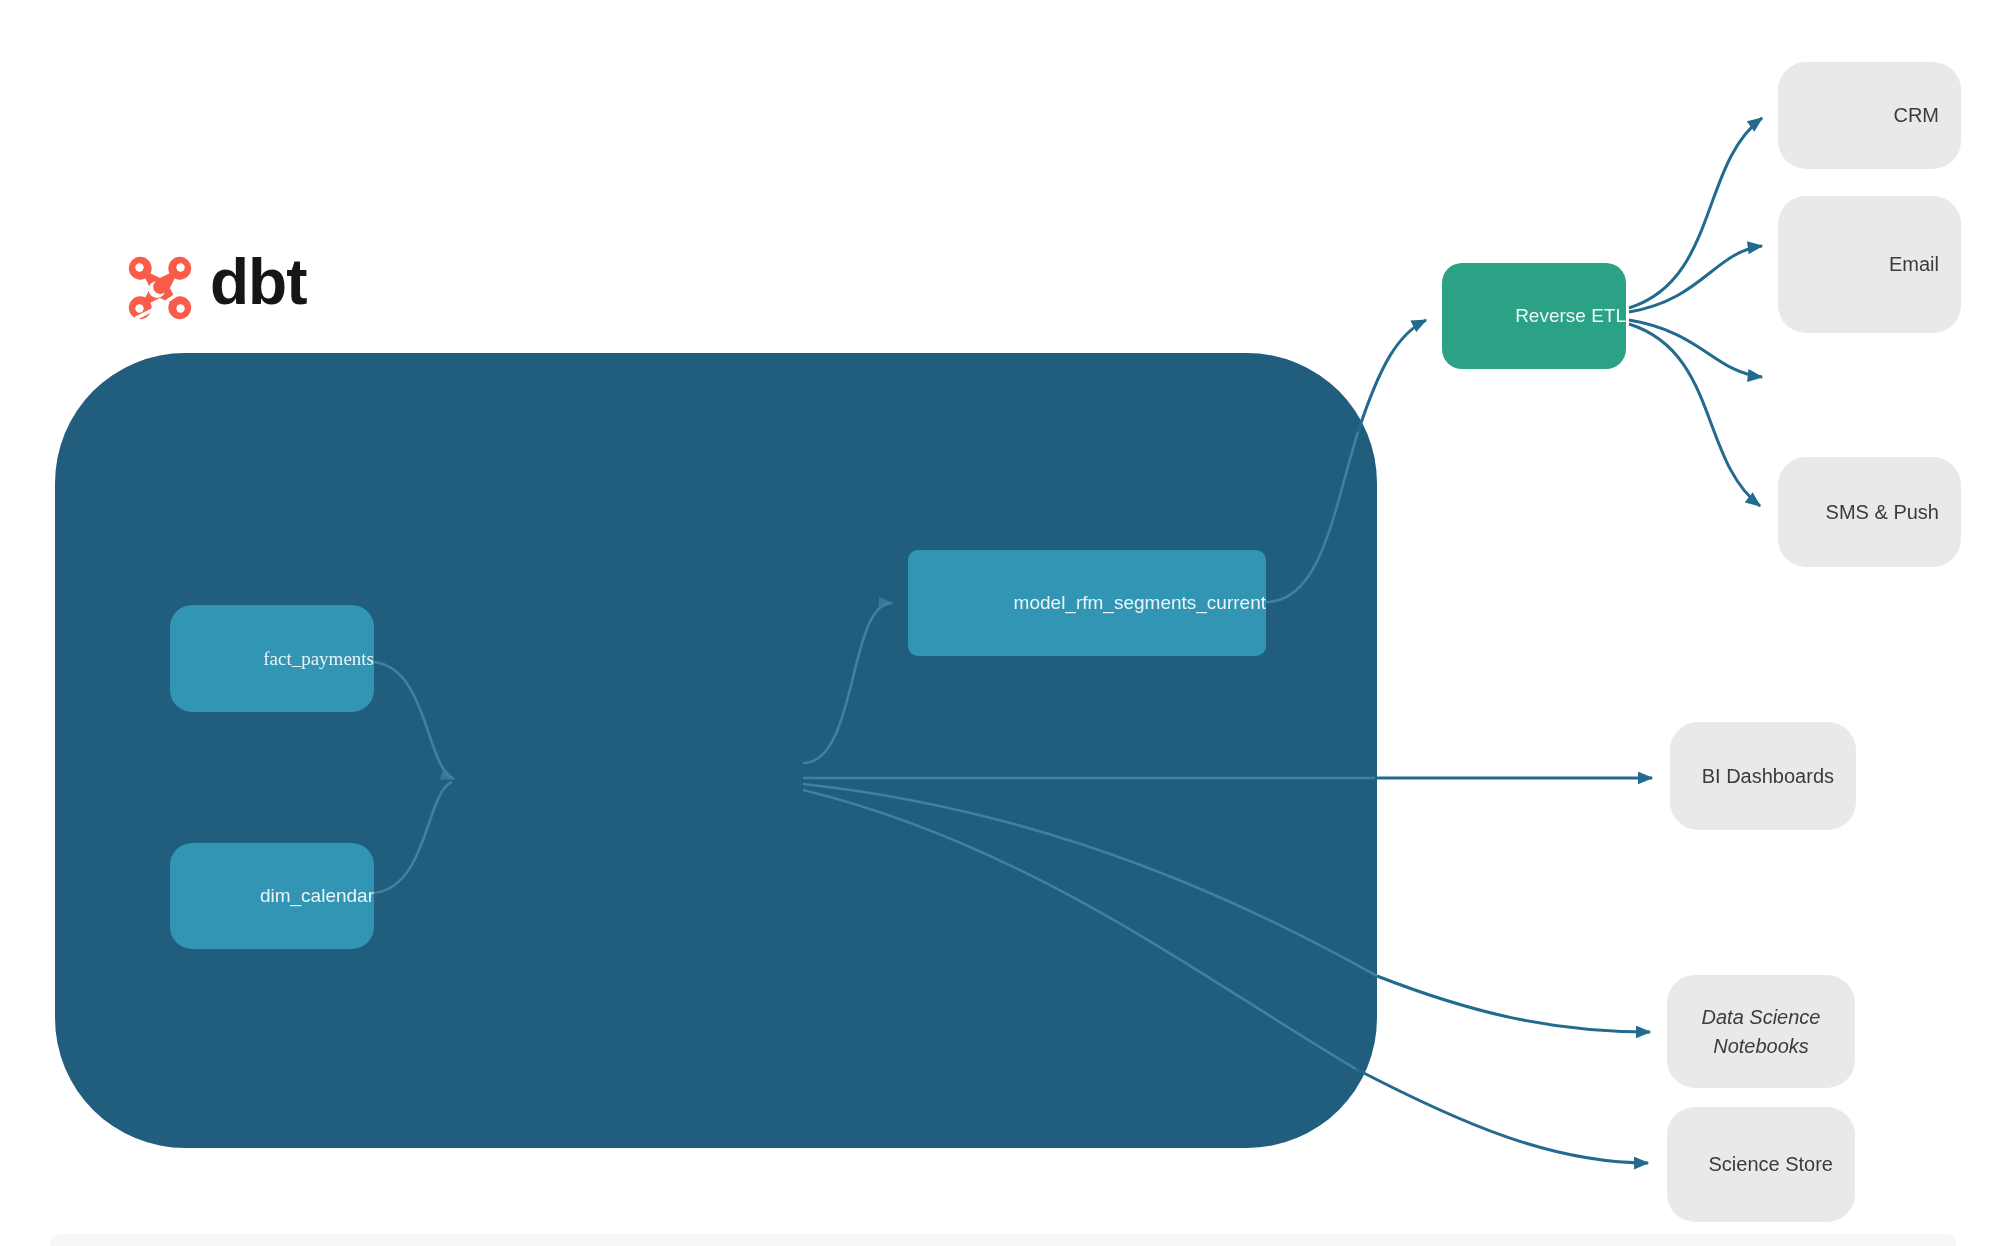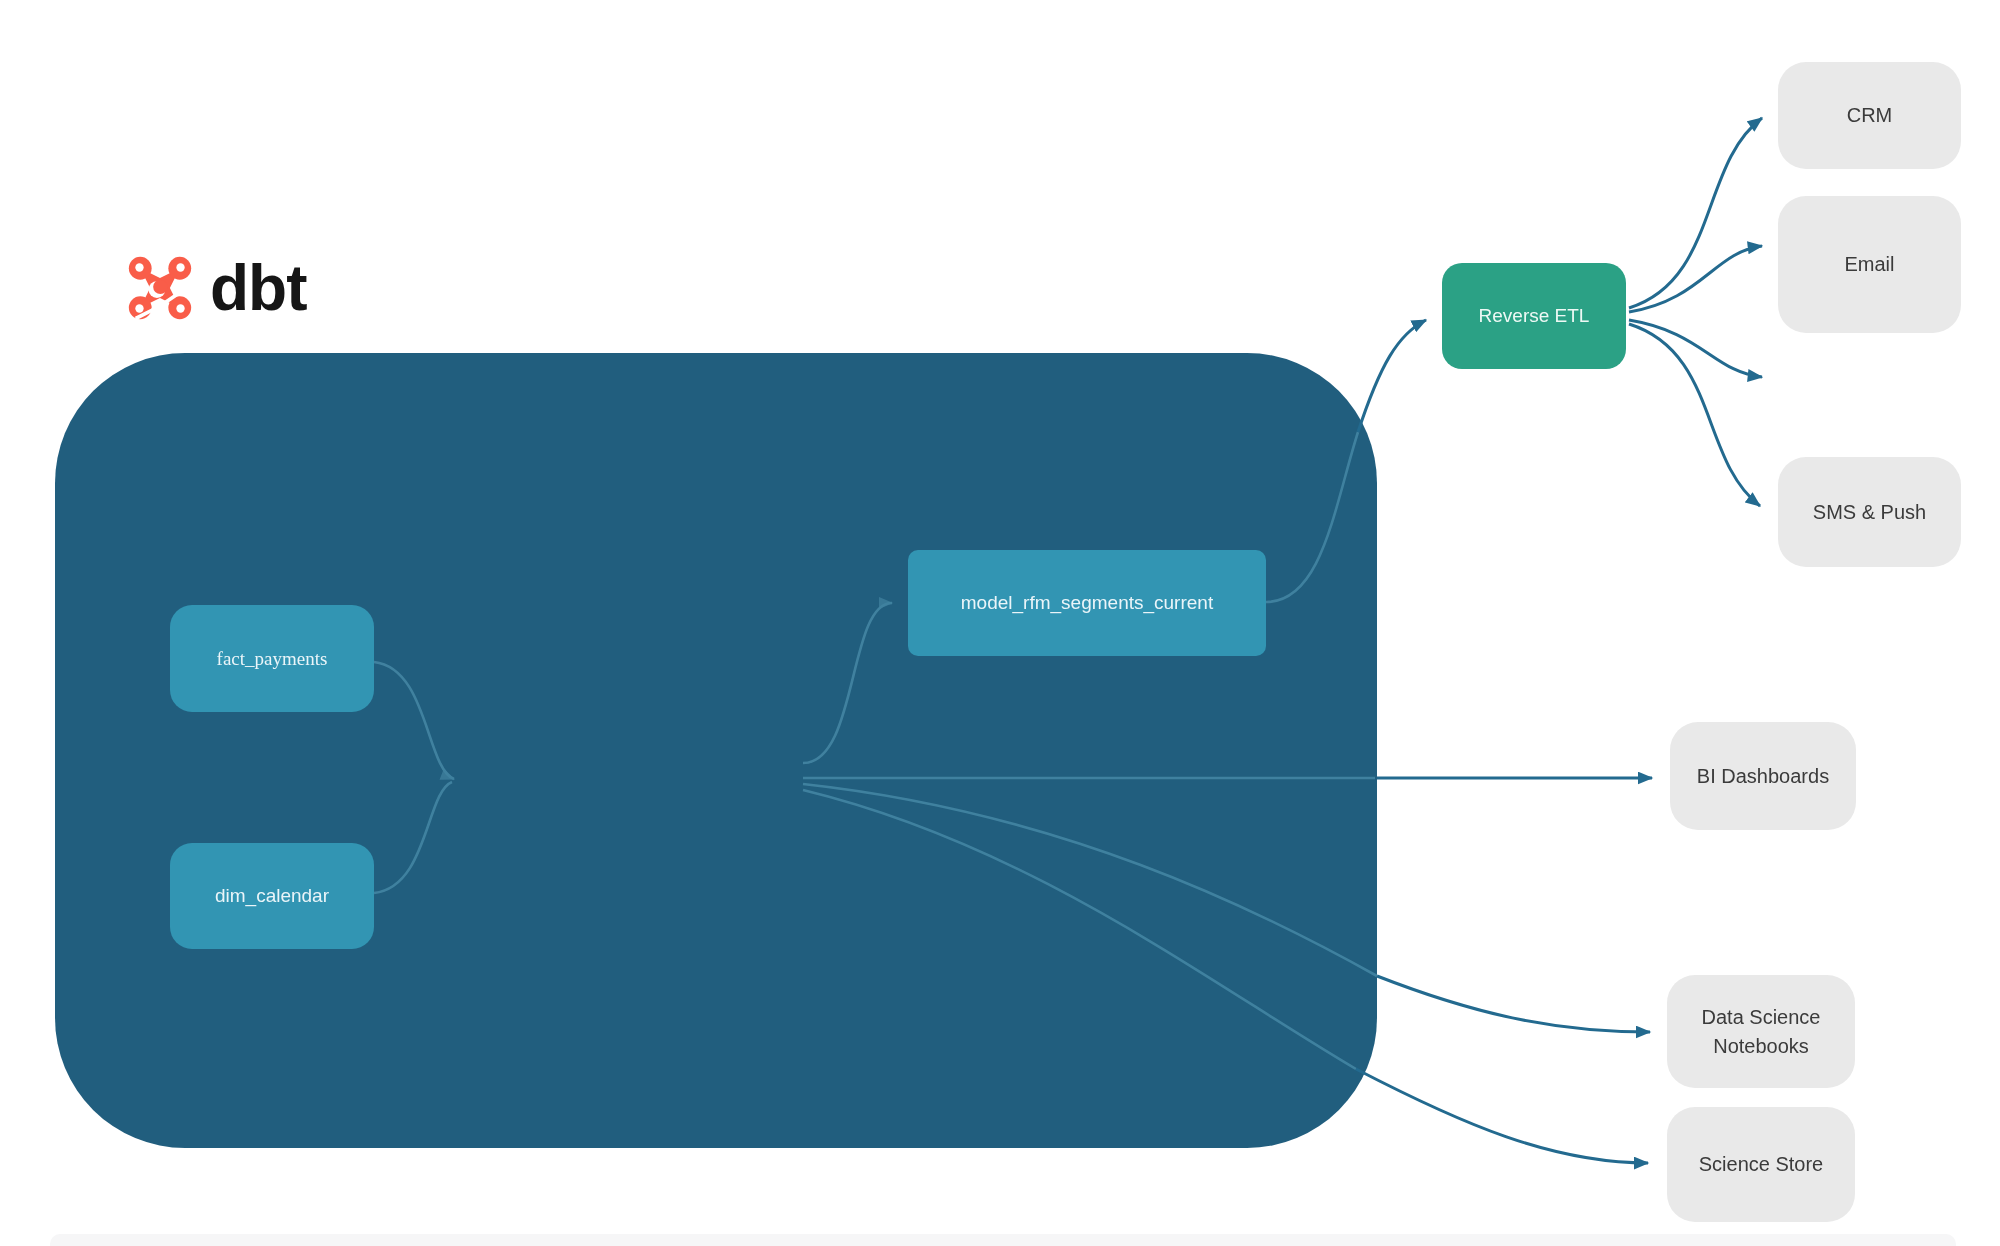--- a/index.html
+++ b/index.html
@@ -11,27 +11,27 @@
   html,body{margin:0;padding:0;background:#fff;}
   .canvas{position:relative;width:2000px;height:1246px;background:#ffffff;overflow:hidden;
           font-family:"Liberation Sans", sans-serif;}
   .edges{position:absolute;left:0;top:0;width:2000px;height:1246px;pointer-events:none;}
   .edge-out{fill:none;stroke:var(--edge);stroke-width:3;}
   .edge-in{fill:none;stroke:var(--edge-inner);stroke-width:2.6;opacity:.55;}
   .mk-out{fill:var(--edge);}
   .mk-in{fill:var(--edge-inner);opacity:.75;}
   .container-box{position:absolute;left:55px;top:353px;width:1322px;height:795px;
                  background:var(--container);border-radius:130px;}
-  .n{position:absolute;display:flex;align-items:center;justify-content:center;
+  .n{position:absolute;display:flex;align-items:center;justify-content:flex-end;
      text-align:center;box-sizing:border-box;}
   .model{background:var(--node);color:var(--node-text);border-radius:22px;font-size:19px;}
   .retl{background:var(--reverse-etl);color:#eef9f5;border-radius:20px;font-size:19px;}
   .dest{background:var(--dest-box);color:var(--dest-text);border-radius:28px;font-size:20px;
         line-height:1.45;padding:0 22px;}
-  .logo{position:absolute;left:122px;top:250px;display:flex;align-items:flex-end;gap:12px;}
+  .logo{position:absolute;left:122px;top:250px;display:flex;align-items:flex-start;gap:12px;}
   .logo-word{font-size:64px;font-weight:bold;letter-spacing:-1px;color:var(--logo-text);
              line-height:1;padding-bottom:6px;}
   .bottom-band{position:absolute;left:50px;right:44px;top:1234px;height:12px;
                background:#f6f6f7;border-radius:10px 10px 0 0;}
 </style>
 </head>
 <body>
 
 <div class="canvas">
 
@@ -112,21 +112,21 @@
 
 
   <div class="n dest" style="left:1778px;top:457px;width:183px;height:110px;">
     <span>SMS &amp; Push</span>
   </div>
 
   <div class="n dest" style="left:1670px;top:722px;width:186px;height:108px;">
     <span>BI Dashboards</span>
   </div>
 
-  <div class="n dest" style="left:1667px;top:975px;width:188px;height:113px;">
+  <div class="n dest" style="left:1667px;top:975px;width:188px;height:113px;font-style:italic;">
     <span>Data Science Notebooks</span>
   </div>
 
   <div class="n dest" style="left:1667px;top:1107px;width:188px;height:115px;">
     <span>Science Store</span>
   </div>
 
   <div class="bottom-band"></div>
 
 </div>

